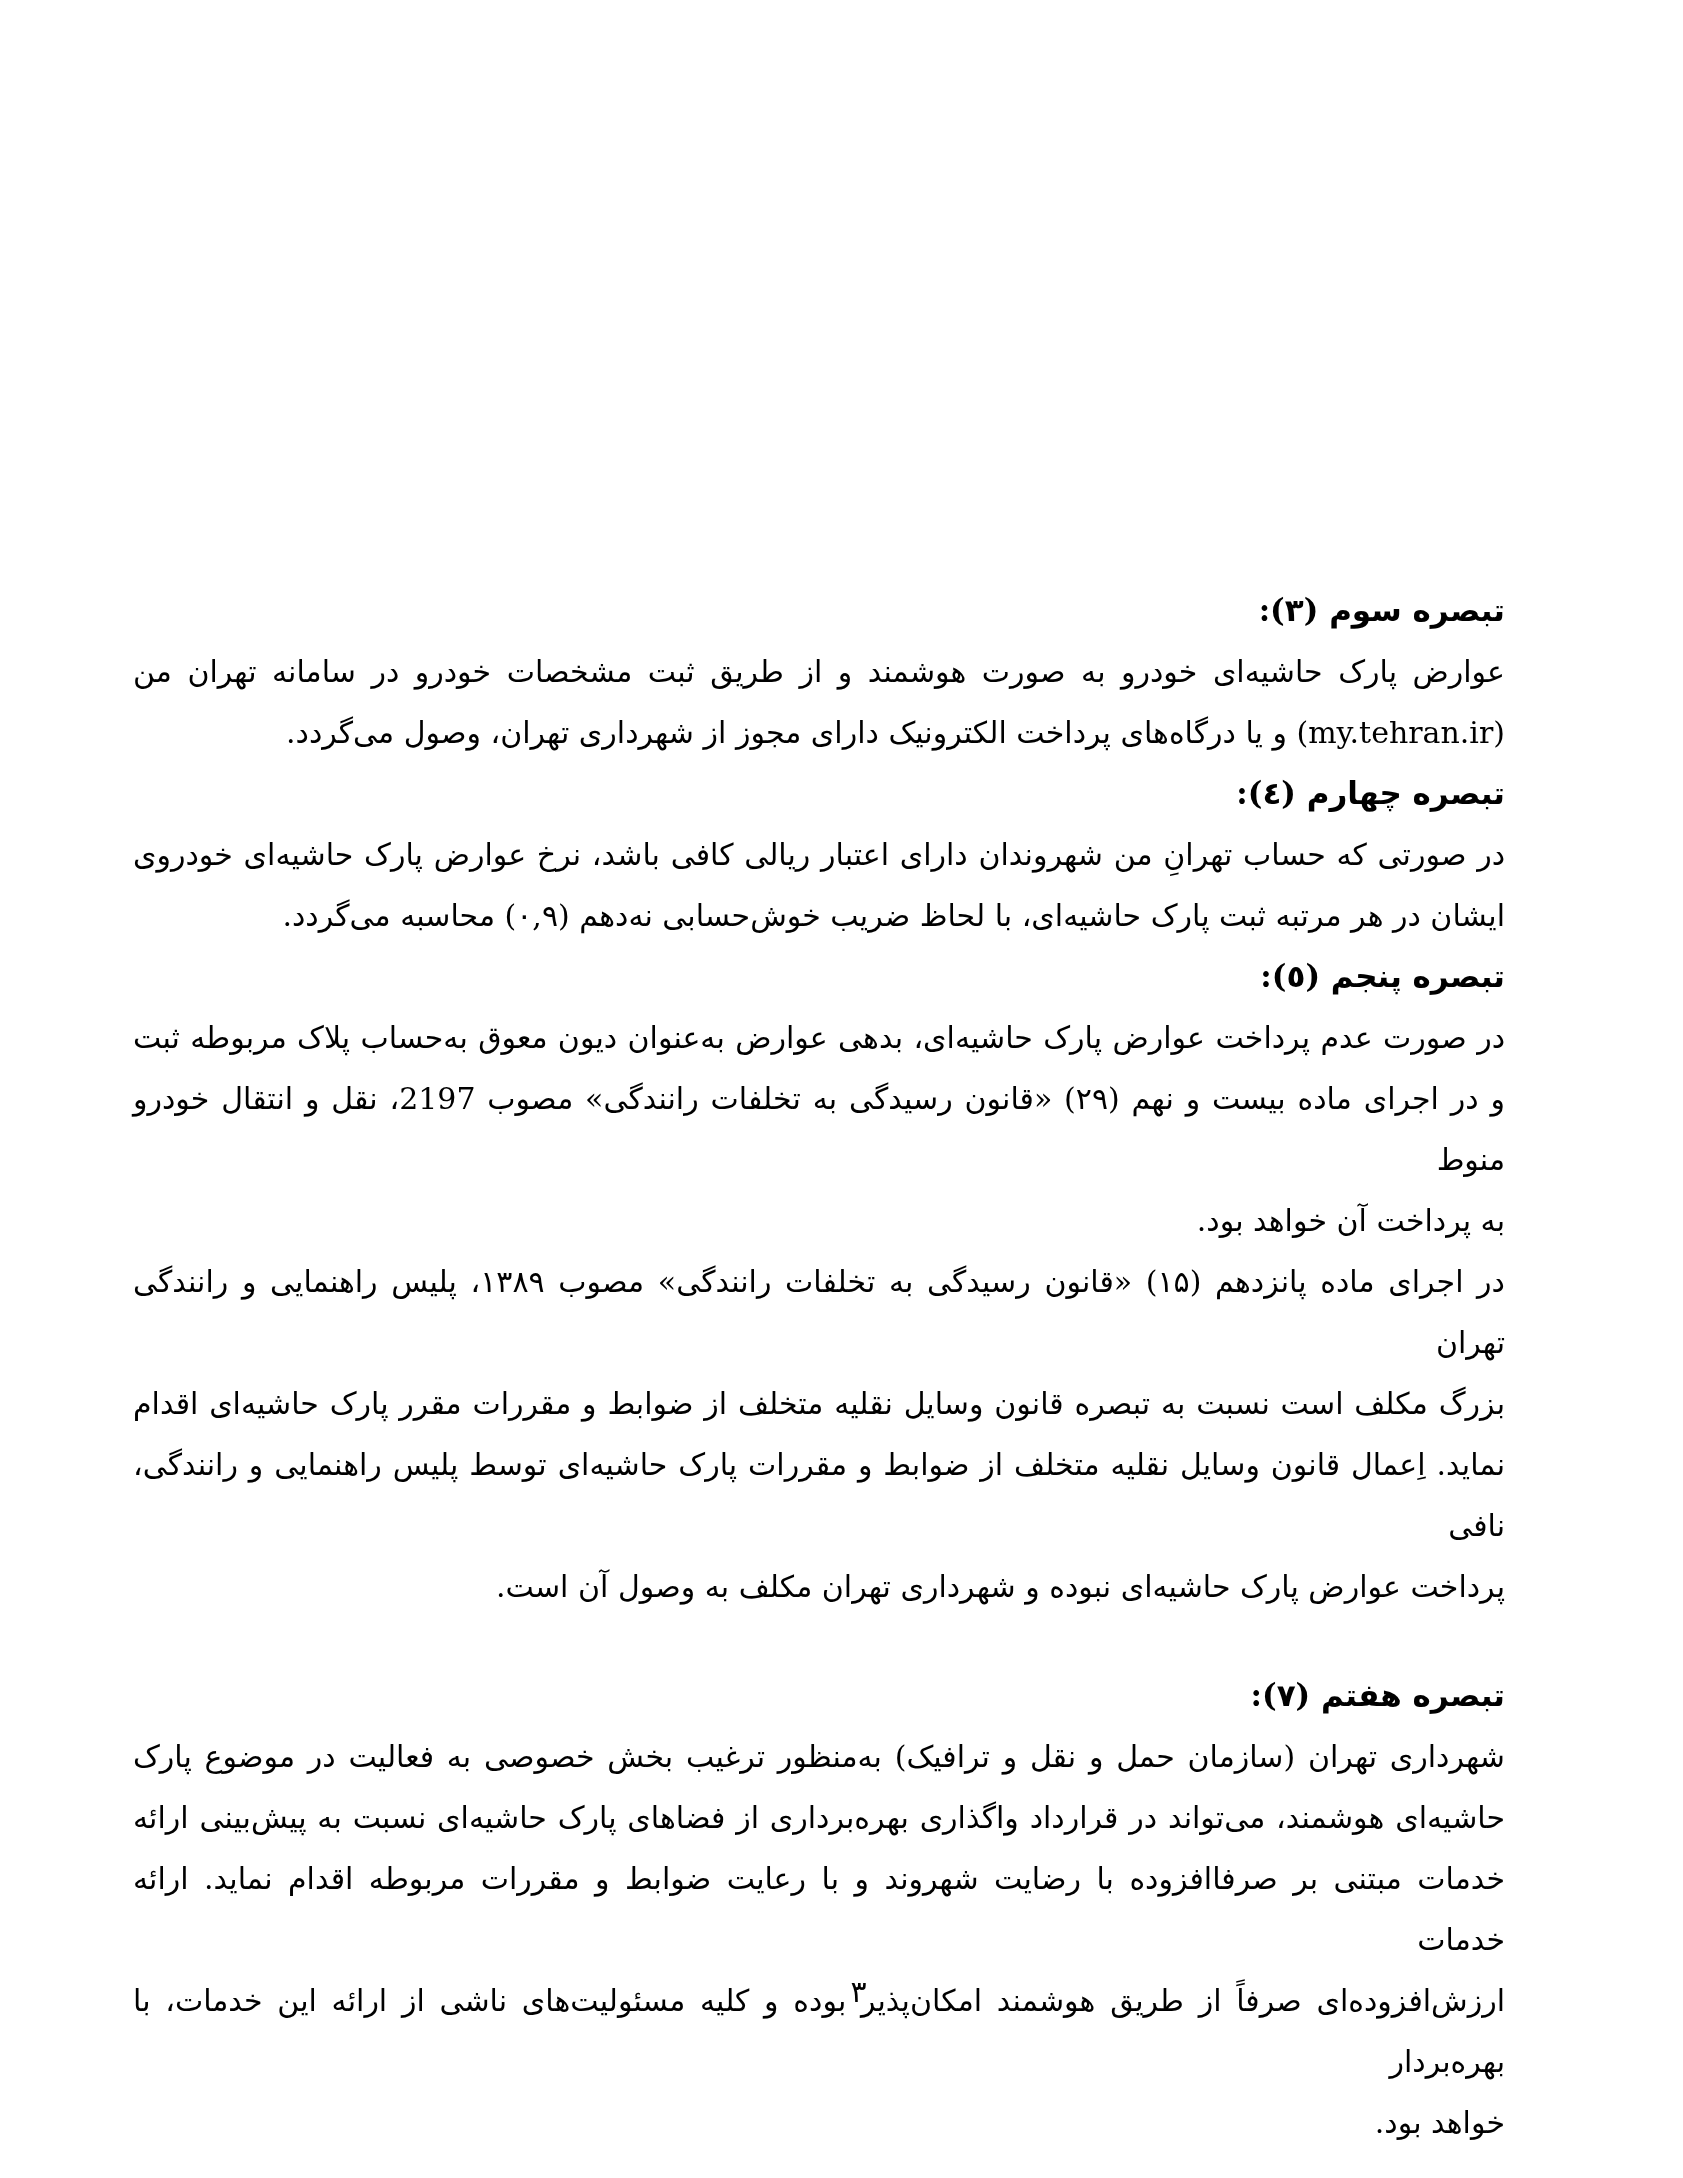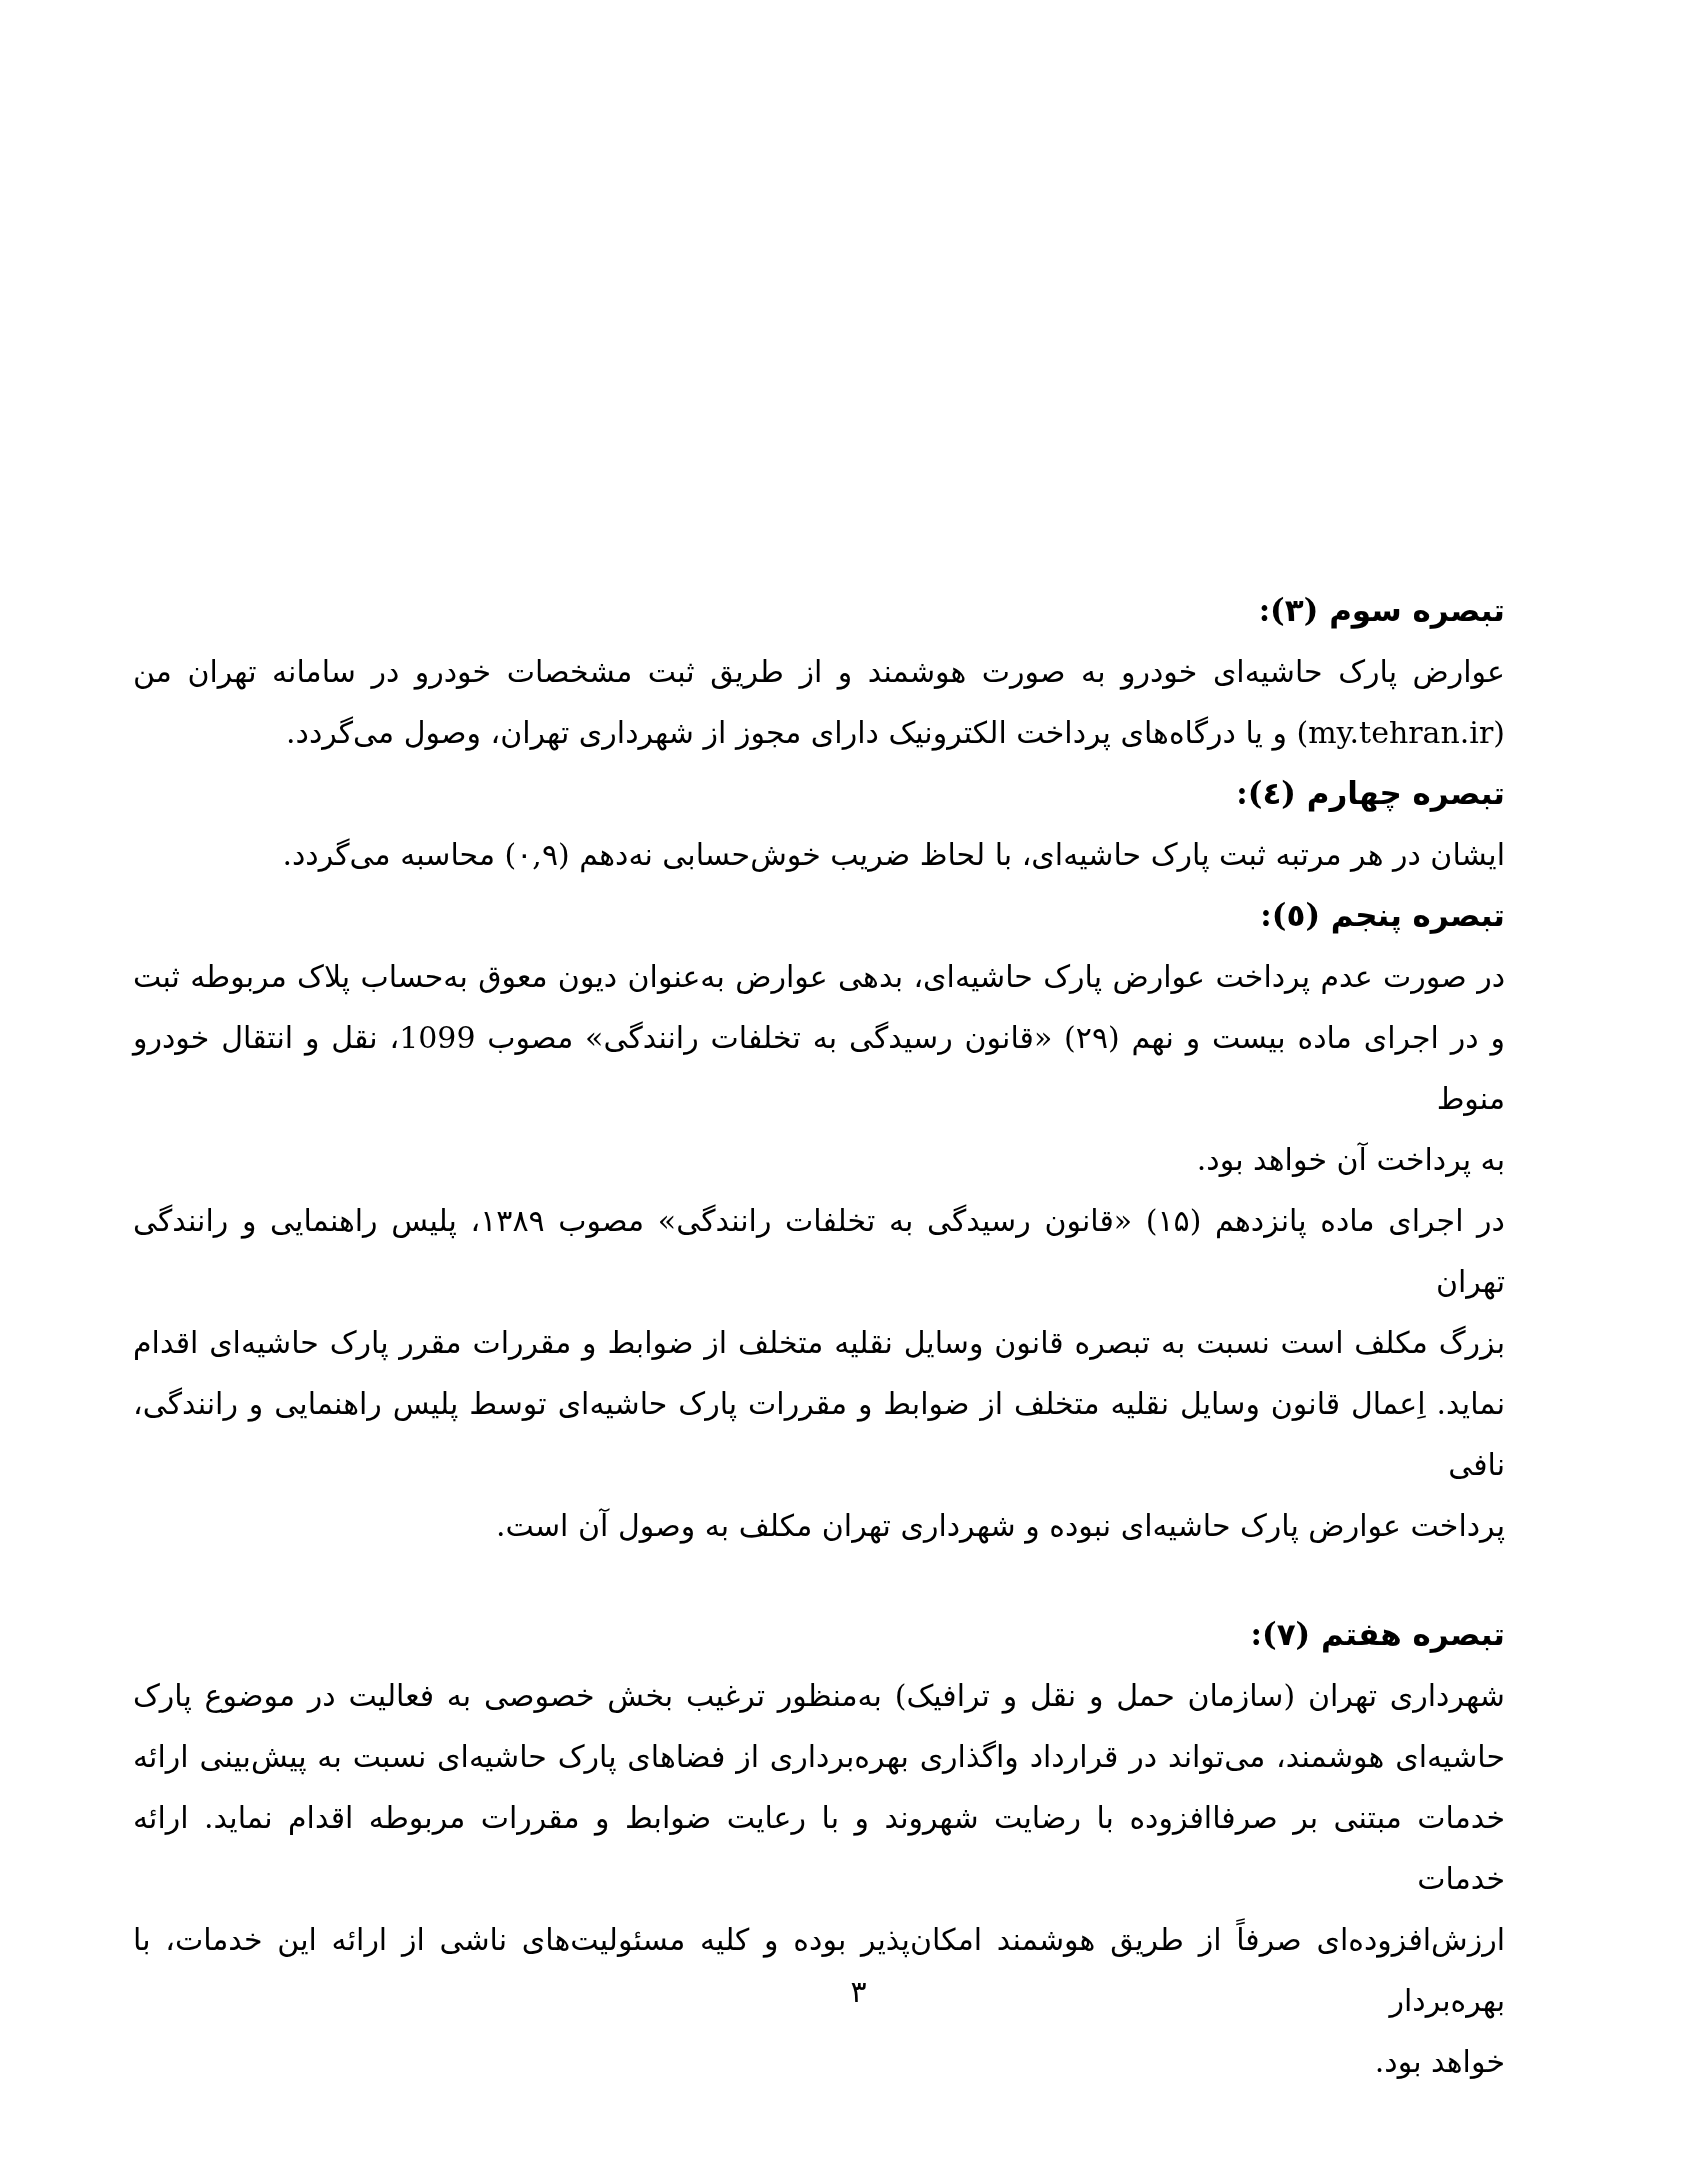--- a/index.html
+++ b/index.html
@@ -67,27 +67,28 @@
   <main class="content">
 
     <section>
       <div class="ln h">تبصره سوم (۳):</div>
       <div class="ln just">عوارض پارک حاشیه‌ای خودرو به صورت هوشمند و از طریق ثبت مشخصات خودرو در سامانه تهران من</div>
       <div class="ln last">(my.tehran.ir) و یا درگاه‌های پرداخت الکترونیک دارای مجوز از شهرداری تهران، وصول می‌گردد.</div>
     </section>
 
     <section>
       <div class="ln h">تبصره چهارم (٤):</div>
+      <div class="ln just">در صورتی که حساب تهرانِ من شهروندان دارای اعتبار ریالی کافی باشد، نرخ عوارض پارک حاشیه‌ای خودروی</div>
       <div class="ln last">ایشان در هر مرتبه ثبت پارک حاشیه‌ای، با لحاظ ضریب خوش‌حسابی نه‌دهم (۰,۹) محاسبه می‌گردد.</div>
     </section>
 
     <section>
       <div class="ln h">تبصره پنجم (٥):</div>
       <div class="ln just">در صورت عدم پرداخت عوارض پارک حاشیه‌ای، بدهی عوارض به‌عنوان دیون معوق به‌حساب پلاک مربوطه ثبت</div>
-      <div class="ln just">و در اجرای ماده بیست و نهم (۲۹) «قانون رسیدگی به تخلفات رانندگی» مصوب 1099، نقل و انتقال خودرو منوط</div>
+      <div class="ln just">و در اجرای ماده بیست و نهم (۲۹) «قانون رسیدگی به تخلفات رانندگی» مصوب 2197، نقل و انتقال خودرو منوط</div>
       <div class="ln last">به پرداخت آن خواهد بود.</div>
     </section>
 
     <section>
       <div class="ln just">در اجرای ماده پانزدهم (۱۵) «قانون رسیدگی به تخلفات رانندگی» مصوب ۱۳۸۹، پلیس راهنمایی و رانندگی تهران</div>
       <div class="ln just">بزرگ مکلف است نسبت به تبصره قانون وسایل نقلیه متخلف از ضوابط و مقررات مقرر پارک حاشیه‌ای اقدام</div>
       <div class="ln just">نماید. اِعمال قانون وسایل نقلیه متخلف از ضوابط و مقررات پارک حاشیه‌ای توسط پلیس راهنمایی و رانندگی، نافی</div>
       <div class="ln last">پرداخت عوارض پارک حاشیه‌ای نبوده و شهرداری تهران مکلف به وصول آن است.</div>
     </section>
 

